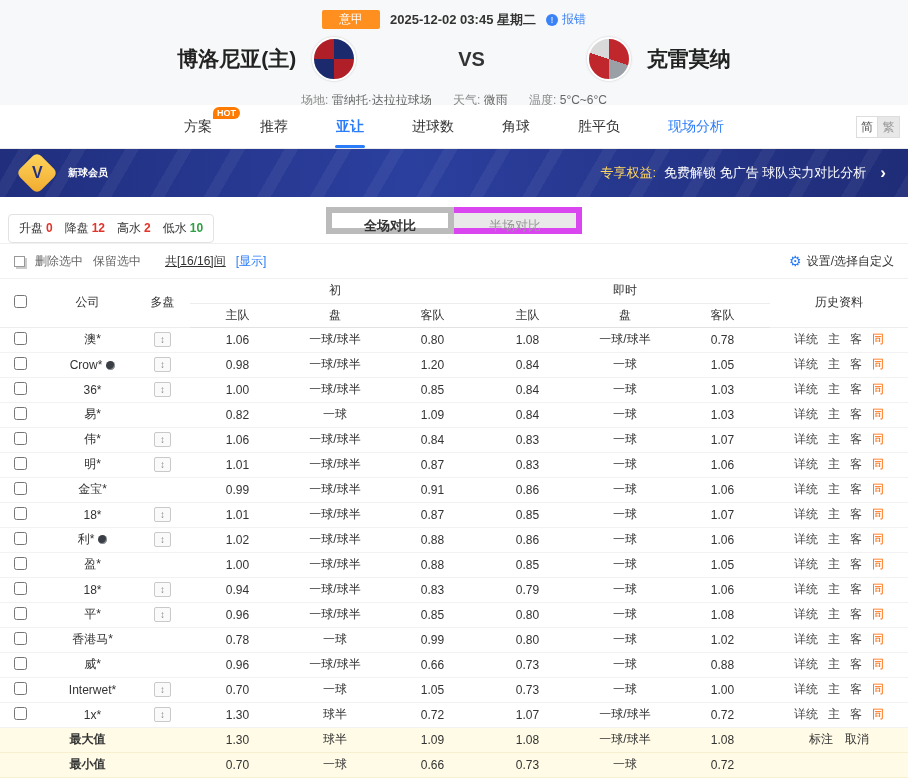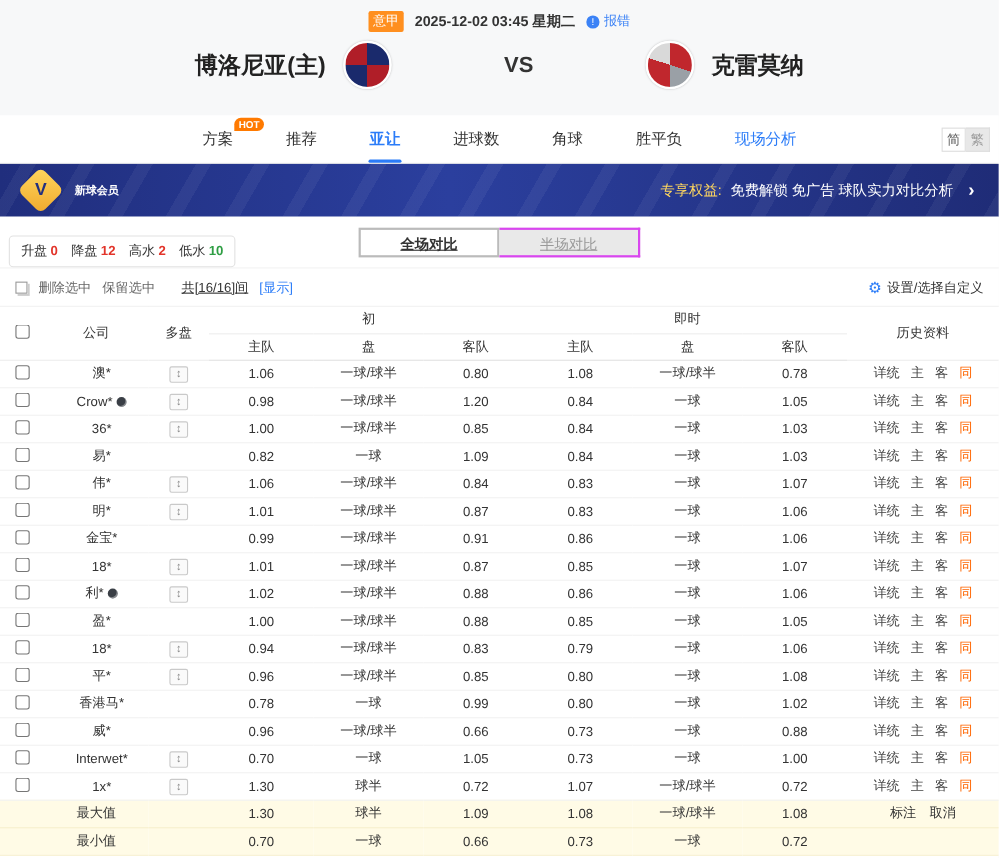--- a/index.html
+++ b/index.html
@@ -3,21 +3,21 @@
 <meta charset="utf-8">
 <style>
   * { margin:0; padding:0; box-sizing:border-box; }
   html,body { width:908px; height:780px; overflow:hidden; }
   body { font-family:"Liberation Sans","DejaVu Sans",sans-serif; background:#f5f5f5; color:#333; }
   .page { width:908px; height:780px; background:#fff; position:relative; }
 
   
   .match-header { height:105px; background:#f7f8f9; padding-top:10px; }
   .top-line { display:flex; justify-content:center; align-items:center; gap:10px; font-size:13px; }
-  .league-badge { background:#ff8f1f; color:#fff; font-size:12px; padding:1px 4px; border-radius:2px; }
+  .league-badge { background:#ff8f1f; color:#fff; font-size:12px; padding:1px 17px; border-radius:2px; }
   .match-date { color:#333; font-weight:bold; }
   .report-error { color:#3b82f6; font-size:12px; display:inline-flex; align-items:center; gap:4px; cursor:pointer; text-decoration:none; }
   .err-icon { width:12px; height:12px; border-radius:50%; background:#3b82f6; color:#fff; font-size:9px; line-height:12px; text-align:center; display:inline-block; }
   .teams-line { display:flex; justify-content:center; align-items:center; margin-top:8px; }
   .team-name { font-size:21px; font-weight:bold; color:#222; }
   .team-logo { width:44px; height:44px; border-radius:50%; display:inline-block; border:2px solid #fff; box-shadow:0 0 2px rgba(0,0,0,.25); }
   .home-logo { margin-left:16px; background:conic-gradient(#1a2a6c 0 25%, #b01e28 25% 50%, #1a2a6c 50% 75%, #b01e28 75% 100%); }
   .away-logo { margin-right:16px; background:conic-gradient(#c0272d 0 30%, #9aa0a6 30% 50%, #c0272d 50% 80%, #d9d9d9 80% 100%); }
   .vs { font-size:20px; font-weight:bold; color:#333; margin:0 102px; }
   .venue-line { text-align:center; font-size:12px; color:#666; margin-top:11px; }
@@ -46,21 +46,21 @@
   .vip-right { margin-left:auto; display:flex; align-items:center; gap:8px; position:relative; z-index:1; font-size:13px; }
   .vip-benefit-label { color:#ffd75e; }
   .vip-benefit-text { color:#fff; }
   .vip-arrow { color:#fff; font-size:17px; font-weight:bold; margin-left:6px; }
 
   
   .stats-bar { height:46px; background:#fff; display:flex; align-items:center; padding:0 8px; position:relative; }
   .updown-box { border:1px solid #e2e2e2; border-radius:4px; padding:5px 10px; display:flex; gap:12px; font-size:12px; color:#333;margin-top:16px; }
   .stat-item b { font-weight:bold; margin-left:3px; }
   .scope-toggle { position:absolute; left:50%; transform:translateX(-50%); display:flex; }
-  .scope-btn { width:128px; height:27px; line-height:25px; text-align:center; font-size:13px; cursor:pointer; border:2px solid #d946ef;text-decoration:underline; }
+  .scope-btn { width:128px; height:27px; line-height:25px; text-align:center; font-size:13px; cursor:pointer; border:6px solid #d946ef; }
   .scope-btn.active { background:#fff; color:#333; font-weight:bold; border-color:#bbb; }
   .scope-btn.inactive { background:#e9e9e9; color:#999; border-left:none; }
 
   
   .toolbar { height:36px; background:#fff; border-top:1px solid #f0f0f0; border-bottom:1px solid #f0f0f0; display:flex; align-items:center; padding:0 14px; gap:10px; font-size:12px; color:#666; }
   .batch-icon { width:11px; height:11px; border:1px solid #999; box-shadow:2px 2px 0 #ccc; display:inline-block; }
   .tb-link { cursor:pointer; color:#666; }
   .tb-count { color:#333; margin-left:14px;text-decoration:underline; }
   .tb-show { color:#2b7cf8; cursor:pointer; }
   .tb-right { margin-left:auto; display:flex; align-items:center; gap:5px; color:#333; cursor:pointer; }
@@ -70,21 +70,21 @@
   table.odds { width:908px; table-layout:fixed; border-collapse:collapse; font-size:12px; color:#333; background:#fff; }
   table.odds th { font-weight:normal; height:24px; color:#333; border-bottom:1px solid #ededed; background:#fff; }
   table.odds thead tr:last-child th { border-bottom:1px solid #e2e2e2; }
   table.odds td { height:25px; text-align:center; border-bottom:1px solid #f2f2f2; }
   td.company { text-align:left; padding-left:10px; cursor:pointer; }
   .ball { display:inline-block; width:9px; height:9px; border-radius:50%; background:#3a3f46; margin-left:4px; vertical-align:middle; box-shadow:inset -1px -1px 0 rgba(255,255,255,.4); }
   .multi-icon { display:inline-block; width:17px; height:15px; line-height:13px; border:1px solid #c9c9c9; border-radius:2px; color:#888; font-size:10px; cursor:pointer; background:#fafafa; }
   td.history a { cursor:pointer; text-decoration:none; margin:0 5px; color:#444; }
   td.history a.same { color:#f60; }
   tr.summary td { background:#fffbe6; border-bottom:1px solid #f7efcd; }
-  tr.summary .sum-label { font-weight:normal; }
+  tr.summary .sum-label { font-weight:bold; }
   td.actions a { color:#333; margin:0 6px; cursor:pointer; text-decoration:none; }
   input[type=checkbox] { width:13px; height:13px; cursor:pointer; }
 </style>
 </head>
 <body>
 
 <div class="page">
 
   <header class="match-header">
     <div class="top-line">
@@ -94,20 +94,28 @@
         <span class="err-icon">!</span>
         <span>报错</span>
       </a>
     </div>
     <div class="teams-line">
       <span class="team-name">博洛尼亚(主)</span>
       <span class="team-logo home-logo"></span>
       <span class="vs">VS</span>
       <span class="team-logo away-logo"></span>
       <span class="team-name">克雷莫纳</span>
+    </div>
+    <div class="venue-line">
+      <span class="lab">场地:</span>
+      <span>雷纳托·达拉拉球场</span><span class="gap"></span>
+      <span class="lab">天气:</span>
+      <span>微雨</span><span class="gap"></span>
+      <span class="lab">温度:</span>
+      <span>5°C~6°C</span>
     </div>
   </header>
 
   <nav class="nav-bar">
     <ul class="nav-tabs">
       <li><span>方案</span><span class="hot-badge">HOT</span></li>
       <li>推荐</li>
       <li class="active">亚让</li>
       <li>进球数</li>
       <li>角球</li>

